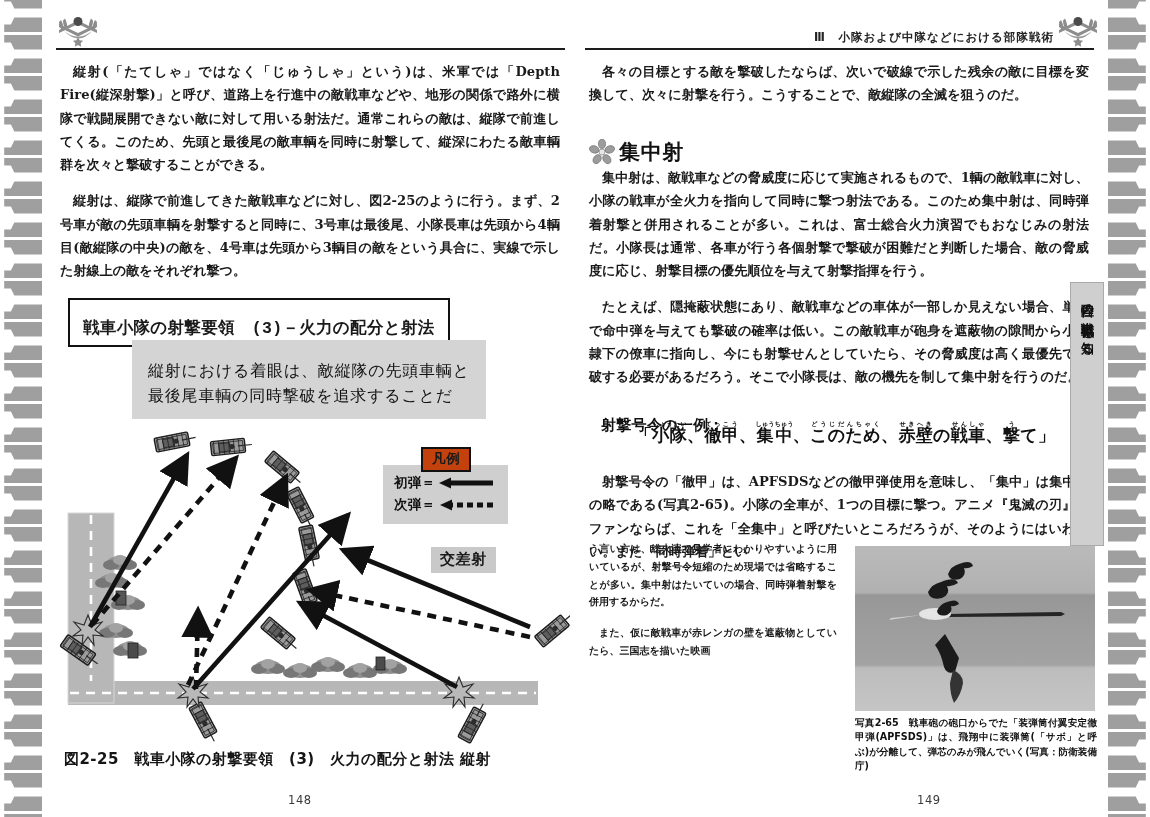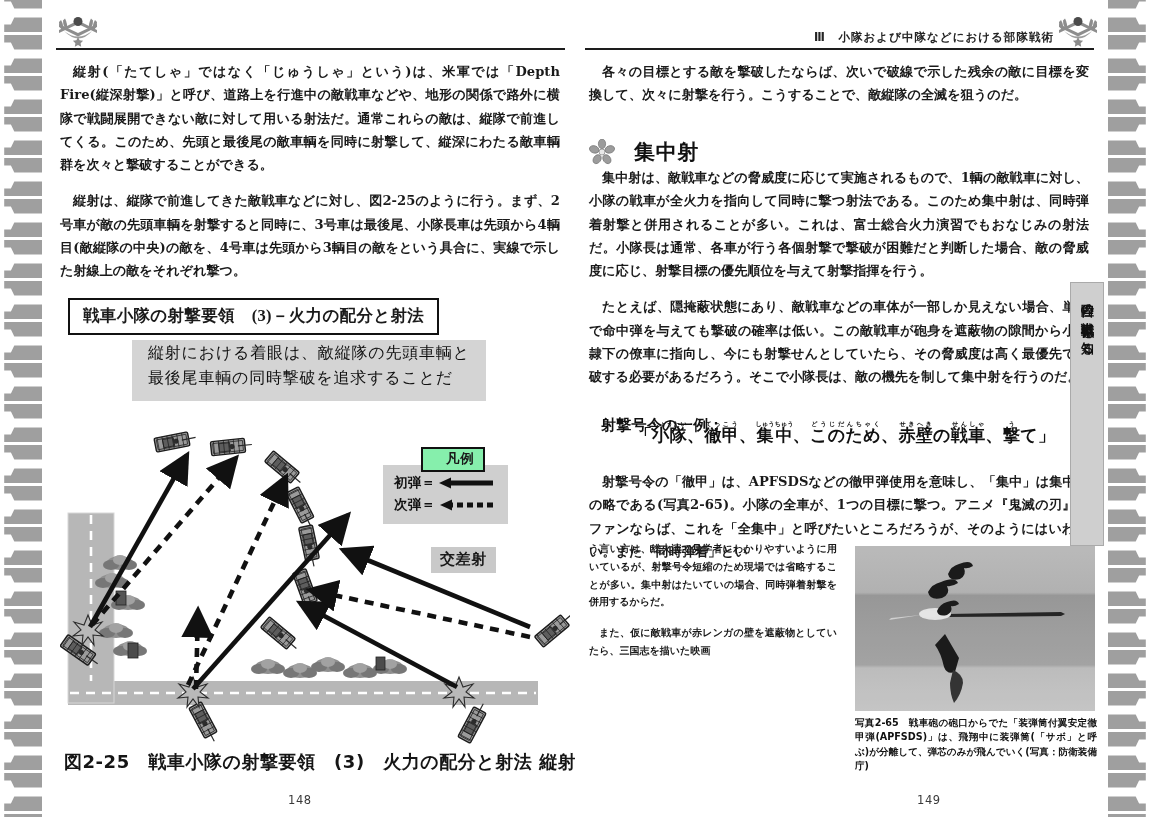--- a/index.html
+++ b/index.html
@@ -59,59 +59,59 @@
     font-family:"DejaVu Serif","Liberation Serif",serif;
     font-weight:600;
     text-indent:1em;
   }
   p.para.noind{text-indent:0;}
 
   
   .figtitle{
     position:absolute;left:22px;top:298px;
     border:2.2px solid #111;background:#fff;
-    padding:5px 13px 6px 13px;
-    font-family:Liberation Serif, serif;
+    padding:17px 13px 6px 13px;
+    font-family:Liberation Mono, monospace;
     font-weight:700;font-size:16.5px;letter-spacing:.02em;white-space:nowrap;
   }
   .figlead{
     position:absolute;left:86px;top:340px;
-    background:#d4d4d4;padding:0 16px 10px 16px;
+    background:#d4d4d4;padding:18px 16px 10px 16px;
     font-family:"DejaVu Sans","Liberation Sans",sans-serif;
     font-size:16px;line-height:1.58;letter-spacing:.05em;white-space:nowrap;color:#111;
   }
   .figbox{position:absolute;left:14px;top:395px;width:510px;height:350px;}
   .figcap{
     position:absolute;left:18px;top:750px;
     font-family:"DejaVu Sans","Liberation Sans",sans-serif;
-    font-size:18px;font-weight:700;letter-spacing:.03em;white-space:nowrap;color:#151515;
+    font-size:15px;font-weight:700;letter-spacing:.03em;white-space:nowrap;color:#151515;
   }
   .legendbox{
     position:absolute;left:337px;top:465px;background:#cfcfcf;
     padding:7px 13px 8px 11px;
   }
   .legendttl{
-    position:absolute;left:375px;top:447px;background:#86efac;border:2px solid #111;
-    padding:1px 9px 2px 23px;
+    position:absolute;left:375px;top:447px;background:#c2410c;border:2px solid #111;
+    padding:1px 9px 2px 9px;
     font-family:"DejaVu Sans","Liberation Sans",sans-serif;
     font-weight:700;font-size:13.5px;letter-spacing:.05em;
   }
   .legrow{display:flex;align-items:center;gap:2px;height:22px;
     font-family:"DejaVu Sans","Liberation Sans",sans-serif;
     font-size:13.5px;font-weight:700;letter-spacing:.02em;color:#111;}
   .crossfire{
     position:absolute;left:385px;top:547px;background:#c9c9c9;
     padding:3px 9px 4px 9px;
     font-family:"DejaVu Sans","Liberation Sans",sans-serif;
     font-weight:700;font-size:15px;letter-spacing:.04em;
   }
 
   
   .sechead{
-    position:absolute;left:14px;top:138px;display:flex;align-items:center;gap:19px;
+    position:absolute;left:14px;top:138px;display:flex;align-items:center;gap:4px;
     font-family:"DejaVu Sans","Liberation Sans",sans-serif;
     font-weight:700;font-size:21px;letter-spacing:.03em;color:#111;
   }
   .cmdhead{
     position:absolute;left:26px;top:404px;
     font-family:"DejaVu Serif","Liberation Serif",serif;
     font-weight:700;font-size:15px;letter-spacing:.02em;color:#111;margin-top:12px;
   }
   .cmdline{
     position:absolute;left:60px;top:421px;

